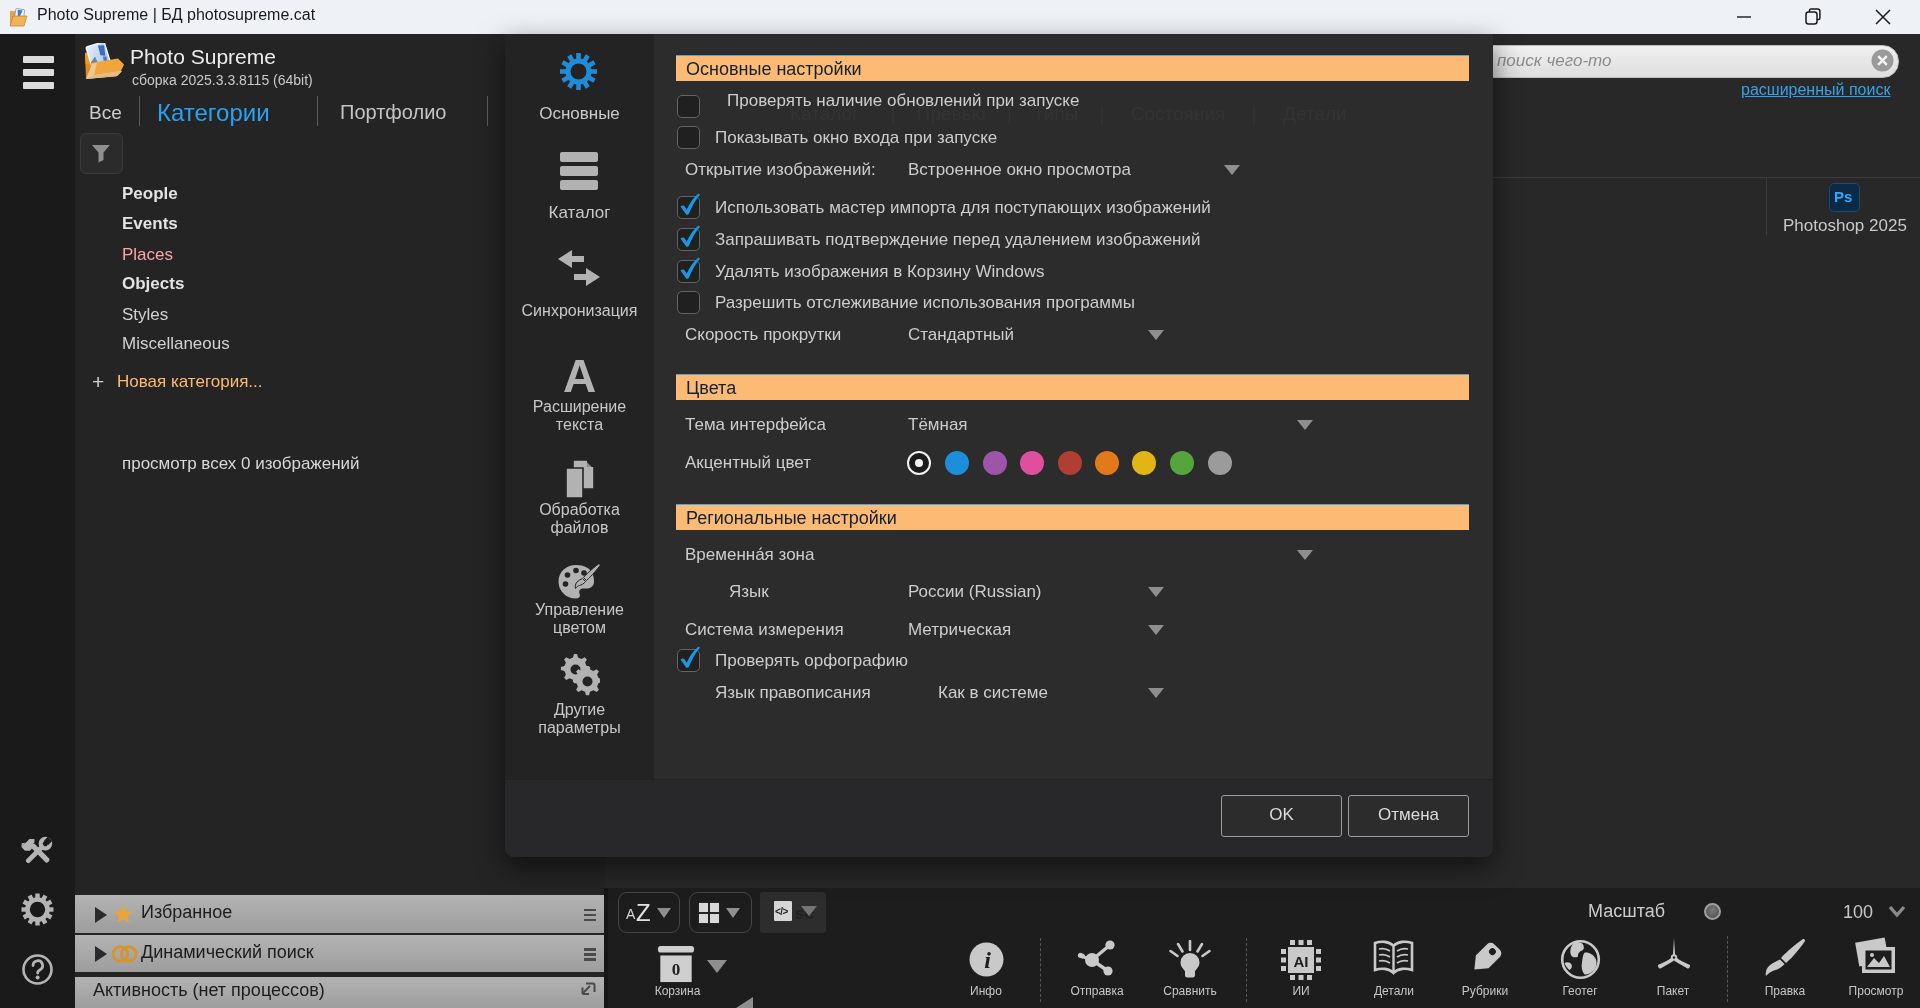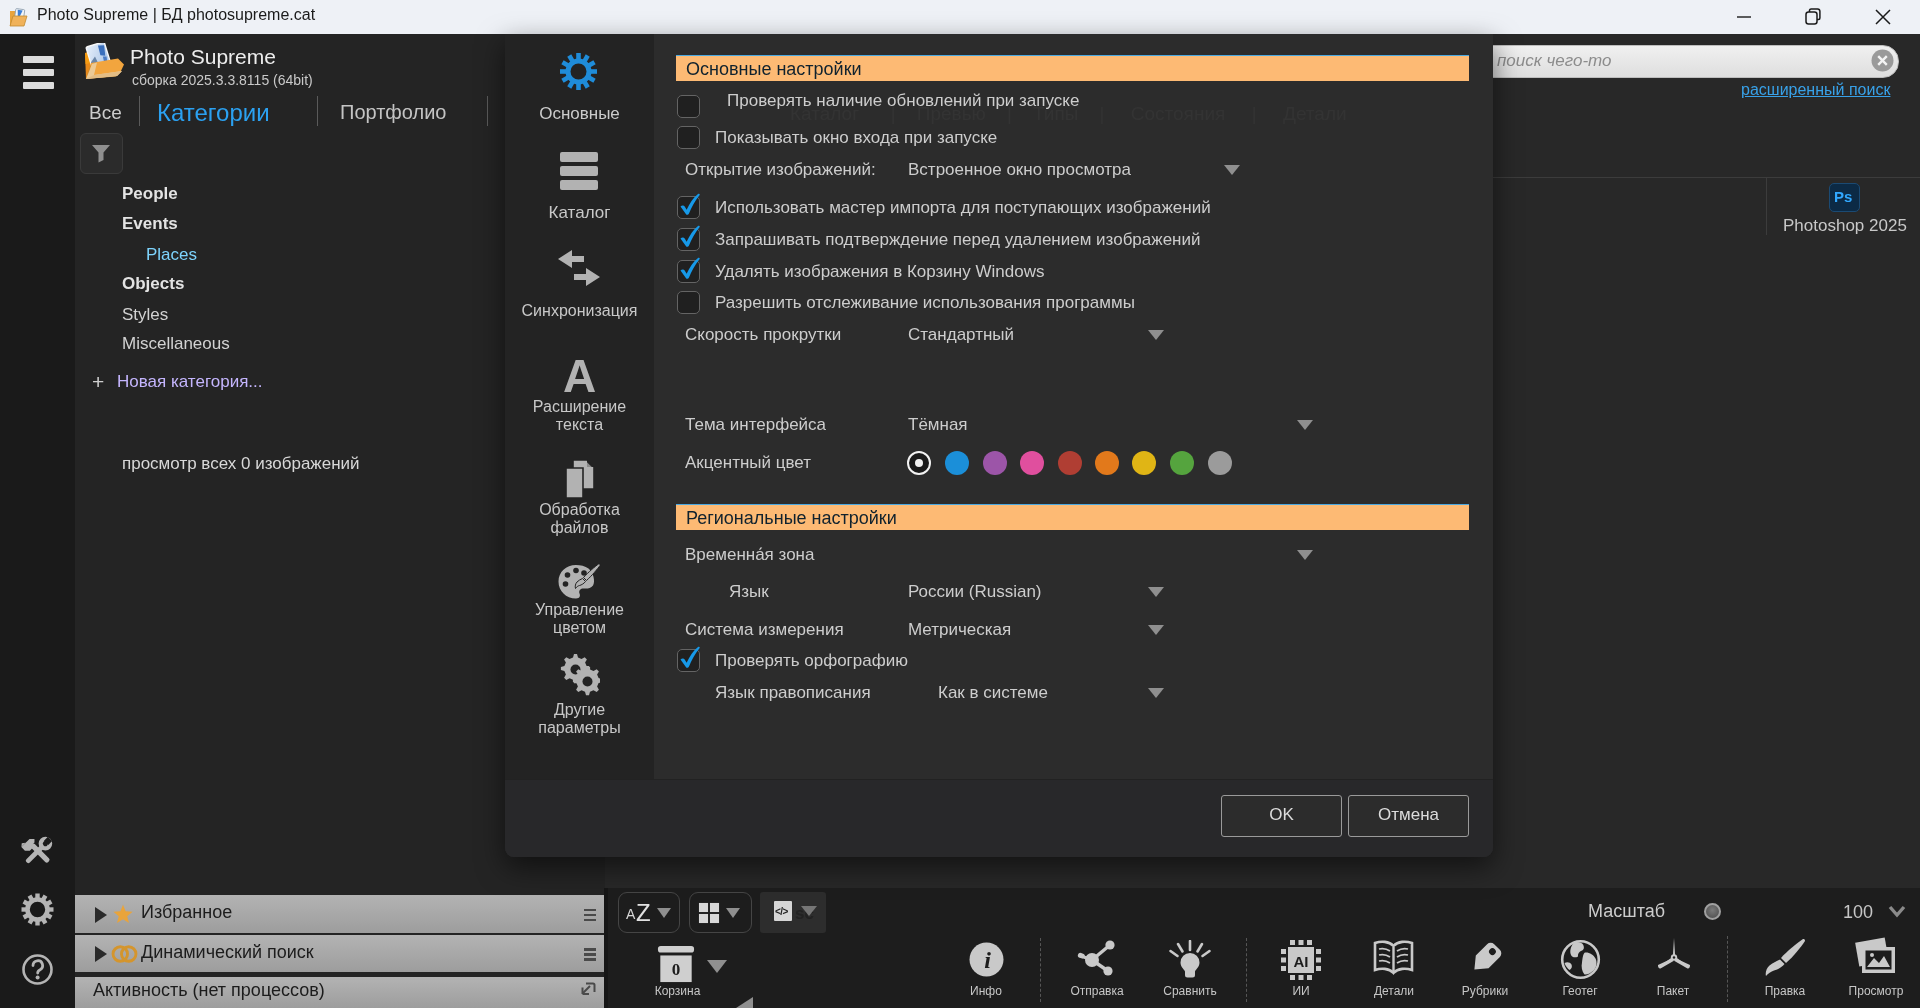--- a/index.html
+++ b/index.html
@@ -121,26 +121,26 @@
   <div class="txt" style="left:157px;top:99px;font-size:24px;color:#2ba1f1;">Категории</div>
   <div class="abs" style="left:317px;top:96px;width:1px;height:30px;background:#5a5a5a;"></div>
   <div class="txt" style="left:340px;top:101px;font-size:20px;color:#c4c4c4;">Портфолио</div>
   <div class="abs" style="left:487px;top:96px;width:1px;height:30px;background:#5a5a5a;"></div>
   <div class="abs" style="left:80px;top:133px;width:41px;height:39px;background:#2b2b2b;border:1px solid #3a3a3a;border-radius:6px;"></div>
   <svg class="abs" style="left:88px;top:140px" width="26" height="26" viewBox="0 0 26 26">
     <path d="M4 5 L22 5 L15.5 12.5 L15.5 20 L10.5 22.5 L10.5 12.5 Z" fill="#8f8f8f"></path>
   </svg>
   <div class="txt" style="left:122px;top:184px;font-size:17px;font-weight:bold;color:#e3e3e3;">People</div>
   <div class="txt" style="left:122px;top:214px;font-size:17px;font-weight:bold;color:#e3e3e3;">Events</div>
-  <div class="txt" style="left:122px;top:245px;font-size:17px;color:#7dd3fc;margin-left:24px;">Places</div>
+  <div class="txt" style="left:122px;top:245px;font-size:17px;color:#fca5a5;">Places</div>
   <div class="txt" style="left:122px;top:274px;font-size:17px;font-weight:bold;color:#e3e3e3;">Objects</div>
   <div class="txt" style="left:122px;top:305px;font-size:17px;color:#d2d2d2;">Styles</div>
   <div class="txt" style="left:122px;top:334px;font-size:17px;color:#d2d2d2;">Miscellaneous</div>
   <div class="txt" style="left:92px;top:370px;font-size:21px;color:#cfcfcf;">+</div>
-  <div class="txt" style="left:117px;top:372px;font-size:17px;color:#c4b5fd;">Новая категория...</div>
+  <div class="txt" style="left:117px;top:372px;font-size:17px;color:#fdba74;">Новая категория...</div>
   <div class="txt" style="left:122px;top:454px;font-size:17px;color:#d8d8d8;">просмотр всех 0 изображений</div>
   <div class="abs" style="left:1460px;top:45px;width:437px;height:31px;border-radius:16px;background:linear-gradient(#f0f0f0,#dedede);border:1px solid #bdbdbd;"></div>
   <div class="txt" style="left:1497px;top:51px;font-size:17px;font-style:italic;color:#8c8c8c;">поиск чего-то</div>
   <svg class="abs" style="left:1871px;top:49px" width="23" height="23" viewBox="0 0 23 23">
     <circle cx="11.5" cy="11.5" r="11" fill="#9a9a9a"></circle>
     <path d="M7.2 7.2 L15.8 15.8 M15.8 7.2 L7.2 15.8" stroke="#f4f4f4" stroke-width="2.4"></path>
   </svg>
   <div class="txt" style="left:1741px;top:81px;font-size:16px;color:#38a1e8;text-decoration:underline;">расширенный поиск</div>
   <div class="abs" style="left:605px;top:177px;width:1315px;height:1px;background:#3c3c3c;"></div>
   <div class="abs" style="left:1766px;top:178px;width:1px;height:57px;background:#3c3c3c;"></div>
@@ -400,20 +400,21 @@
     <div class="chk" style="left:172px;top:226px;"></div>
     <svg class="abs" style="left:173px;top:220px" width="25" height="30" viewBox="0 0 25 30">
         <path d="M2.5 16.5 C4 15 6 15 7 17 L8.6 19.8 C11.5 13.5 15.5 7.5 20 4 C21.5 3.2 22.3 4.3 21.3 5.6 C17.3 10.6 13.5 17.5 11 23.5 C10.2 25.3 8.2 25.3 7.5 23.6 Z" fill="#1799e8"></path>
       </svg>
     <div class="rowlbl" style="left:210px;top:228px;">Удалять изображения в Корзину Windows</div>
     <div class="chk" style="left:172px;top:257px;"></div>
     <div class="rowlbl" style="left:210px;top:259px;">Разрешить отслеживание использования программы</div>
     <div class="rowlbl" style="left:180px;top:291px;">Скорость прокрутки</div>
     <div class="rowlbl" style="left:403px;top:291px;">Стандартный</div>
     <div class="ddarrow" style="left:643px;top:296px;"></div>
+    <div class="hdr" style="top:340px;">Цвета</div>
     <div class="rowlbl" style="left:180px;top:381px;">Тема интерфейса</div>
     <div class="rowlbl" style="left:403px;top:381px;">Тёмная</div>
     <div class="ddarrow" style="left:792px;top:386px;"></div>
     <div class="rowlbl" style="left:180px;top:419px;">Акцентный цвет</div>
     <div class="swatch" style="left:402px;background:#1b1b1b;border:2.5px solid #f2f2f2;box-sizing:border-box;"></div>
     <div class="abs" style="left:410px;top:425px;width:8px;height:8px;border-radius:50%;background:#f2f2f2;"></div>
     <div class="swatch" style="left:440px;background:#1b8fd9;"></div>
     <div class="swatch" style="left:478px;background:#9c55a8;"></div>
     <div class="swatch" style="left:515px;background:#e04f9e;"></div>
     <div class="swatch" style="left:553px;background:#b03e33;"></div>

